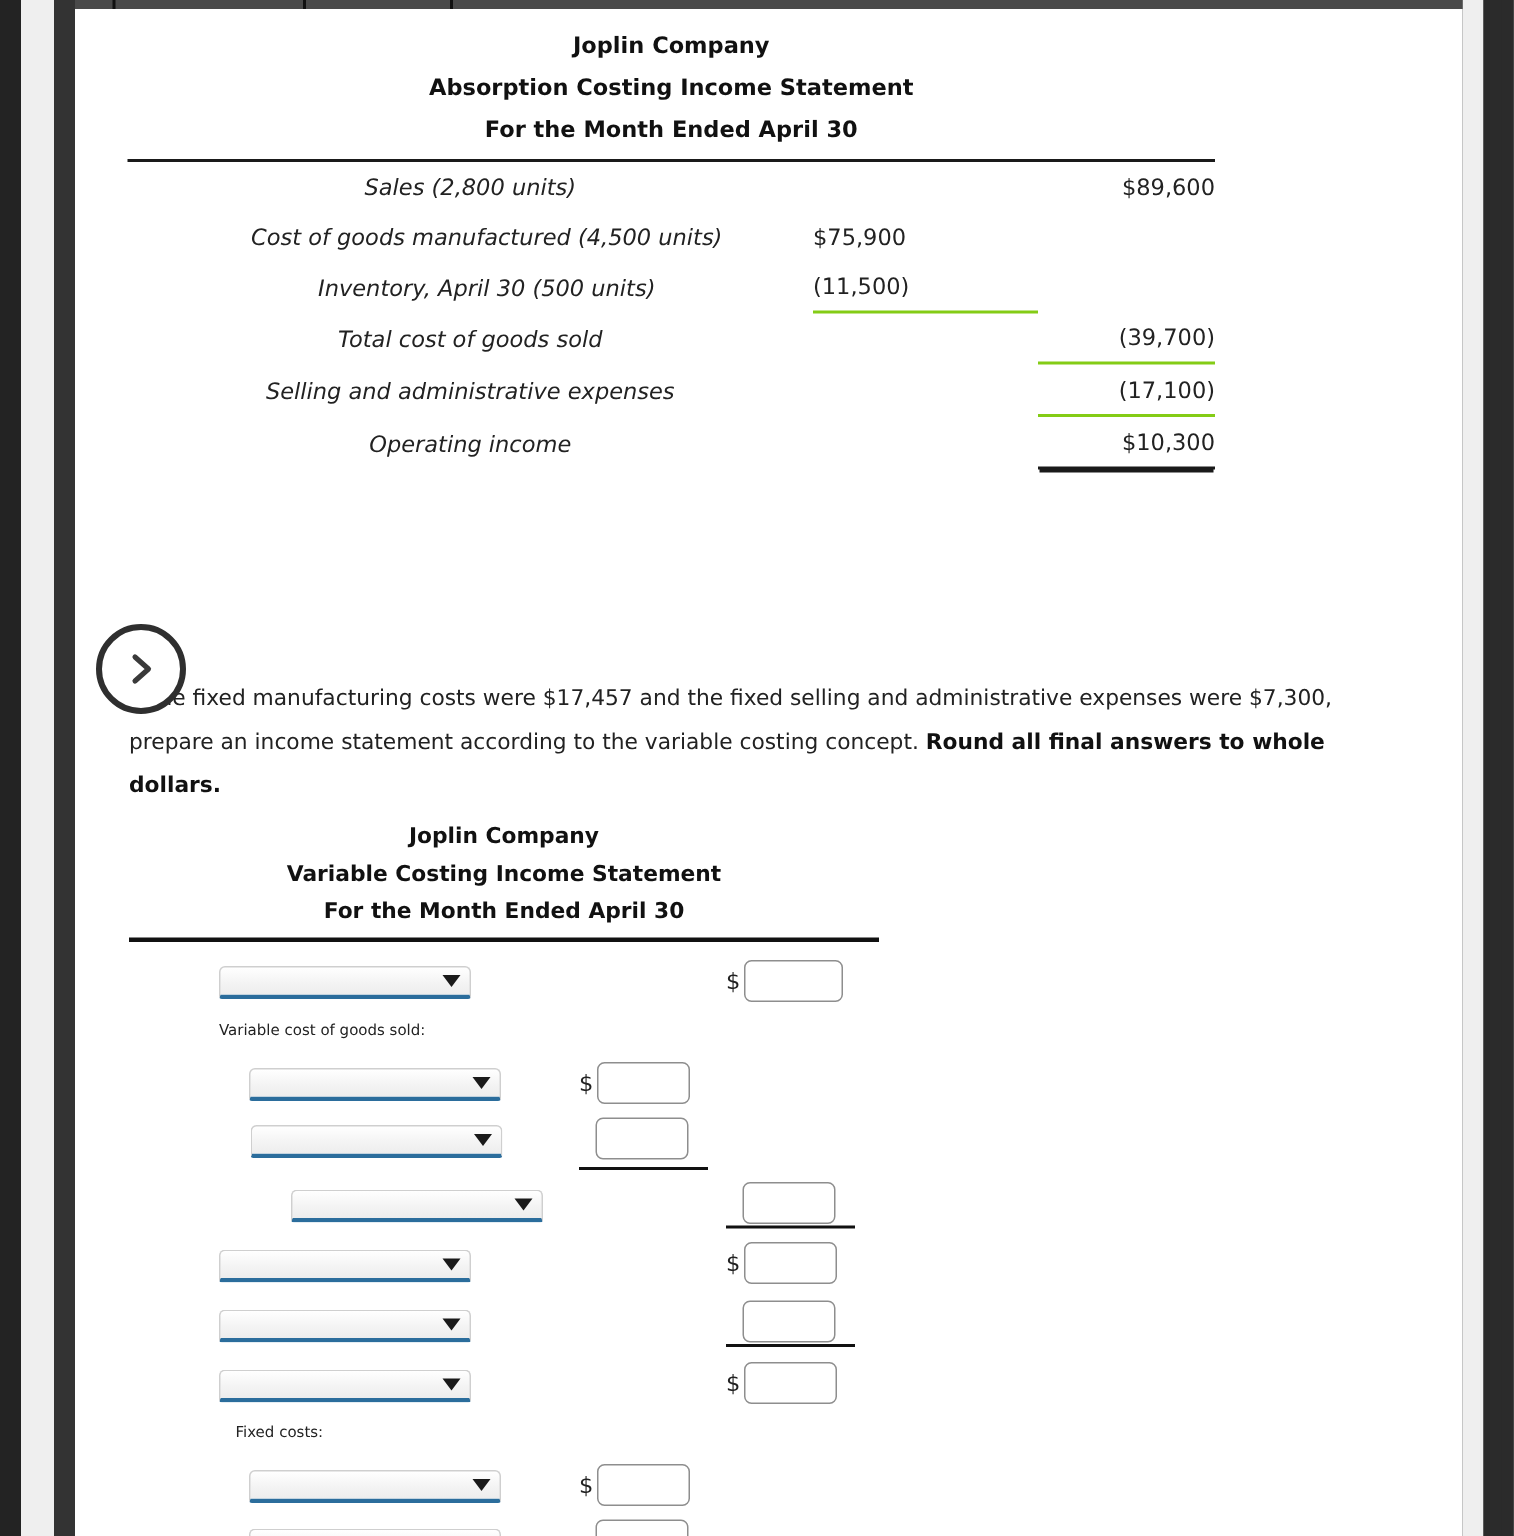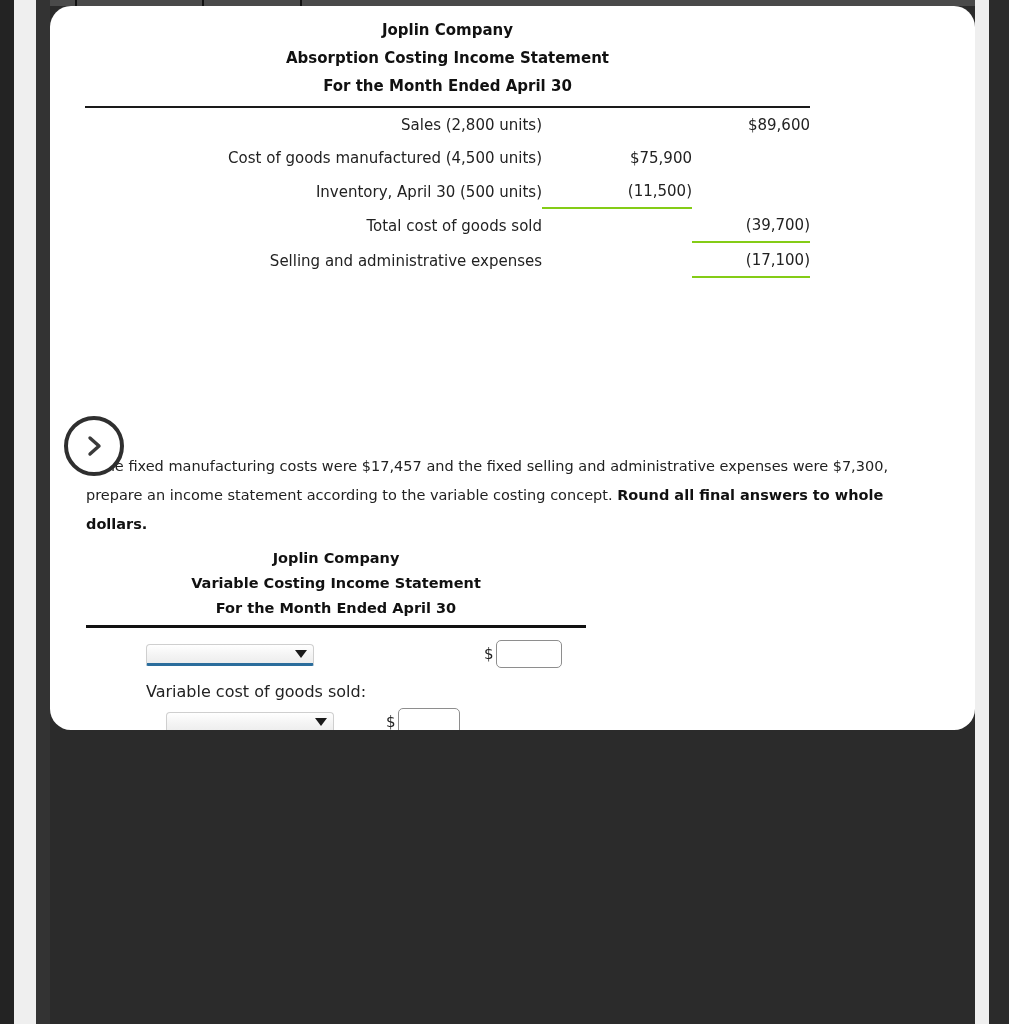--- a/index.html
+++ b/index.html
@@ -22,25 +22,24 @@
   .edge-dark-right    { position: absolute; left: 989px; top: 0; width: 20px; height: 1024px; background: #2b2b2b; }
 
   .scrollbar-track    { position: absolute; left: 1001px; top: 0; width: 6px; height: 1024px; background: #2b2b2b; }
 
   .topbar { position: absolute; left: 50px; top: 0; width: 925px; height: 6px; background: #4a4a4a; }
   .topbar-tick { position: absolute; top: 0; width: 2px; height: 6px; background: #111; }
 
   
   #page {
     position: absolute; left: 50px; top: 6px;
-    width: 925px; height: 724px;
+    width: 925px; height: 1018px;
     background: #ffffff;
     overflow: hidden;
     color: #1c1c1c;
-    border-radius: 21px;
   }
 
   
   .nav-prev {
     position: absolute; left: 14px; top: 410px;
     width: 60px; height: 60px; border-radius: 50%;
     background: #ffffff; border: 4px solid #2f2f2f;
     display: flex; align-items: center; justify-content: center;
     z-index: 20; cursor: pointer;
   }
@@ -49,43 +48,43 @@
   
   .stmt-a { position: absolute; left: 35px; top: 10px; width: 725px; }
   .stmt-title {
     text-align: center; font-weight: bold; font-size: 15px;
     line-height: 28px; color: #111;
   }
   .rule-top { border-top: 2px solid #1a1a1a; margin-top: 6px; }
 
   table.fin { width: 100%; border-collapse: collapse; font-size: 15px; color: #222; }
   table.fin td { padding: 8px 0 7px 0; vertical-align: bottom; white-space: nowrap; }
-  td.lbl   { text-align: right; }
+  td.lbl   { text-align: center; font-style: italic; }
   td.lbl.ind { padding-left: 22px; }
-  td.c1 { text-align: right; width: 150px; padding-right: 4px; }
+  td.c1 { text-align: left; width: 150px; padding-right: 4px; }
   td.c2 { text-align: right; width: 118px; padding-right: 14px; }
   .ul-single { border-bottom: 2px solid #84cc16; }
   .ul-double { border-bottom: 2px solid #1a1a1a; box-shadow: 0 4px 0 -1px #1a1a1a; }
 
   
   .prompt {
     position: absolute; left: 36px; top: 446px; width: 855px;
     font-size: 14.5px; line-height: 29px; color: #222;
   }
   .prompt b { font-weight: bold; color: #111; }
 
   
   .stmt-b { position: absolute; left: 36px; top: 540px; width: 500px; }
   .stmt-b .stmt-title { font-size: 14.5px; line-height: 25px; }
   .stmt-b .rule-top { border-top: 3px solid #111; margin-top: 4px; }
 
   .form-rows { position: relative; width: 500px; }
 
   .sect-label {
-    position: absolute; font-size: 16px; color: #222; white-space: nowrap;
+    position: absolute; font-size: 10px; color: #222; white-space: nowrap;
   }
 
   
   .sel {
     position: absolute; height: 22px;
     background: linear-gradient(#ffffff, #f4f4f4 55%, #ededed);
     border: 1px solid #cfcfcf;
     border-bottom: 3px solid #2b6d9c;
     border-radius: 4px 4px 2px 2px;
     cursor: pointer;
@@ -171,20 +170,25 @@
           <tr>
             <td class="lbl">Total cost of goods sold</td>
             <td class="c1"></td>
             <td class="c2 ul-single">(39,700)</td>
           </tr>
           <tr>
             <td class="lbl">Selling and administrative expenses</td>
             <td class="c1"></td>
             <td class="c2 ul-single">(17,100)</td>
           </tr>
+          <tr>
+            <td class="lbl">Operating income</td>
+            <td class="c1"></td>
+            <td class="c2 ul-double">$10,300</td>
+          </tr>
         </tbody>
       </table>
     </div>
 
     <div class="prompt">
       <span>If the fixed manufacturing costs were $17,457 and the fixed selling and administrative expenses were $7,300, prepare an income statement according to the variable costing concept. </span><b>Round all final answers to whole dollars.</b>
     </div>
 
     <div class="stmt-b">
       <div class="stmt-title">Joplin Company</div>

